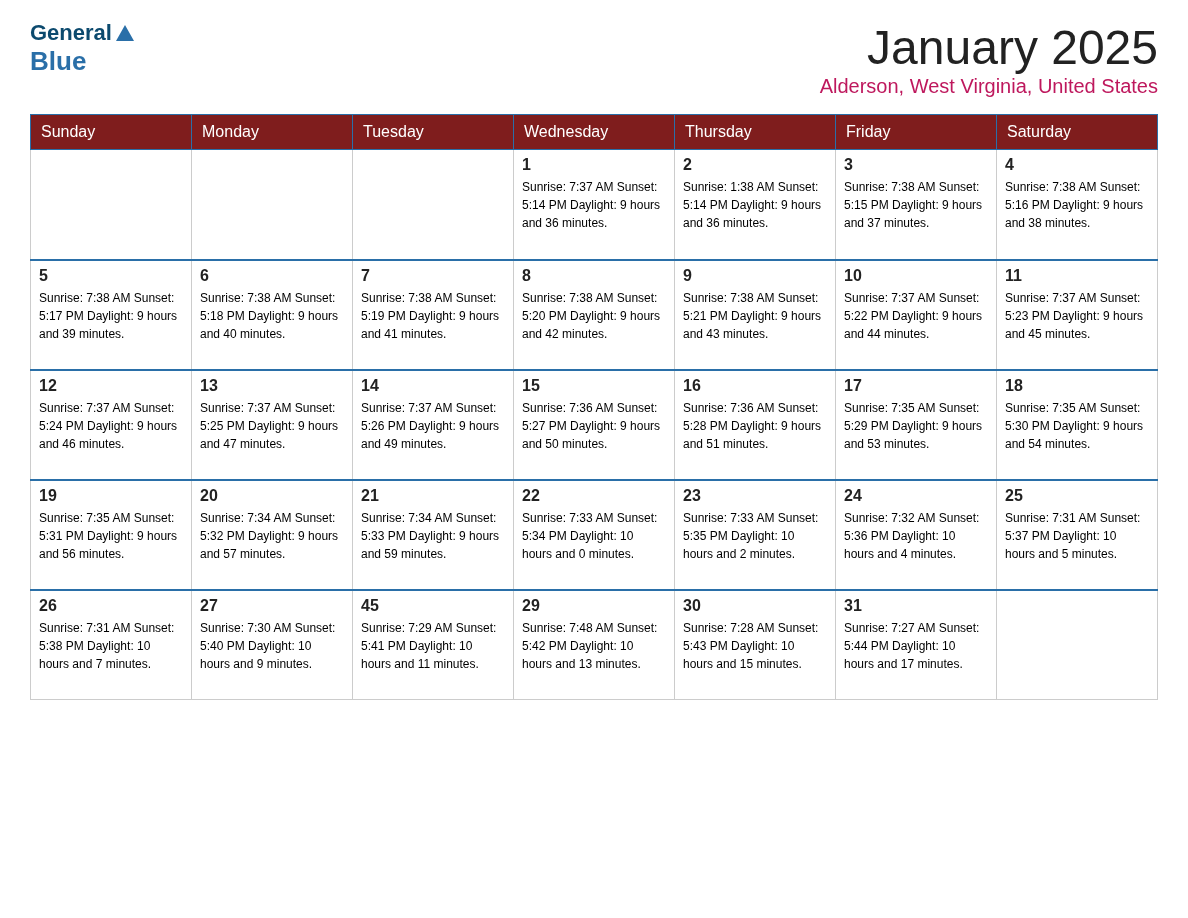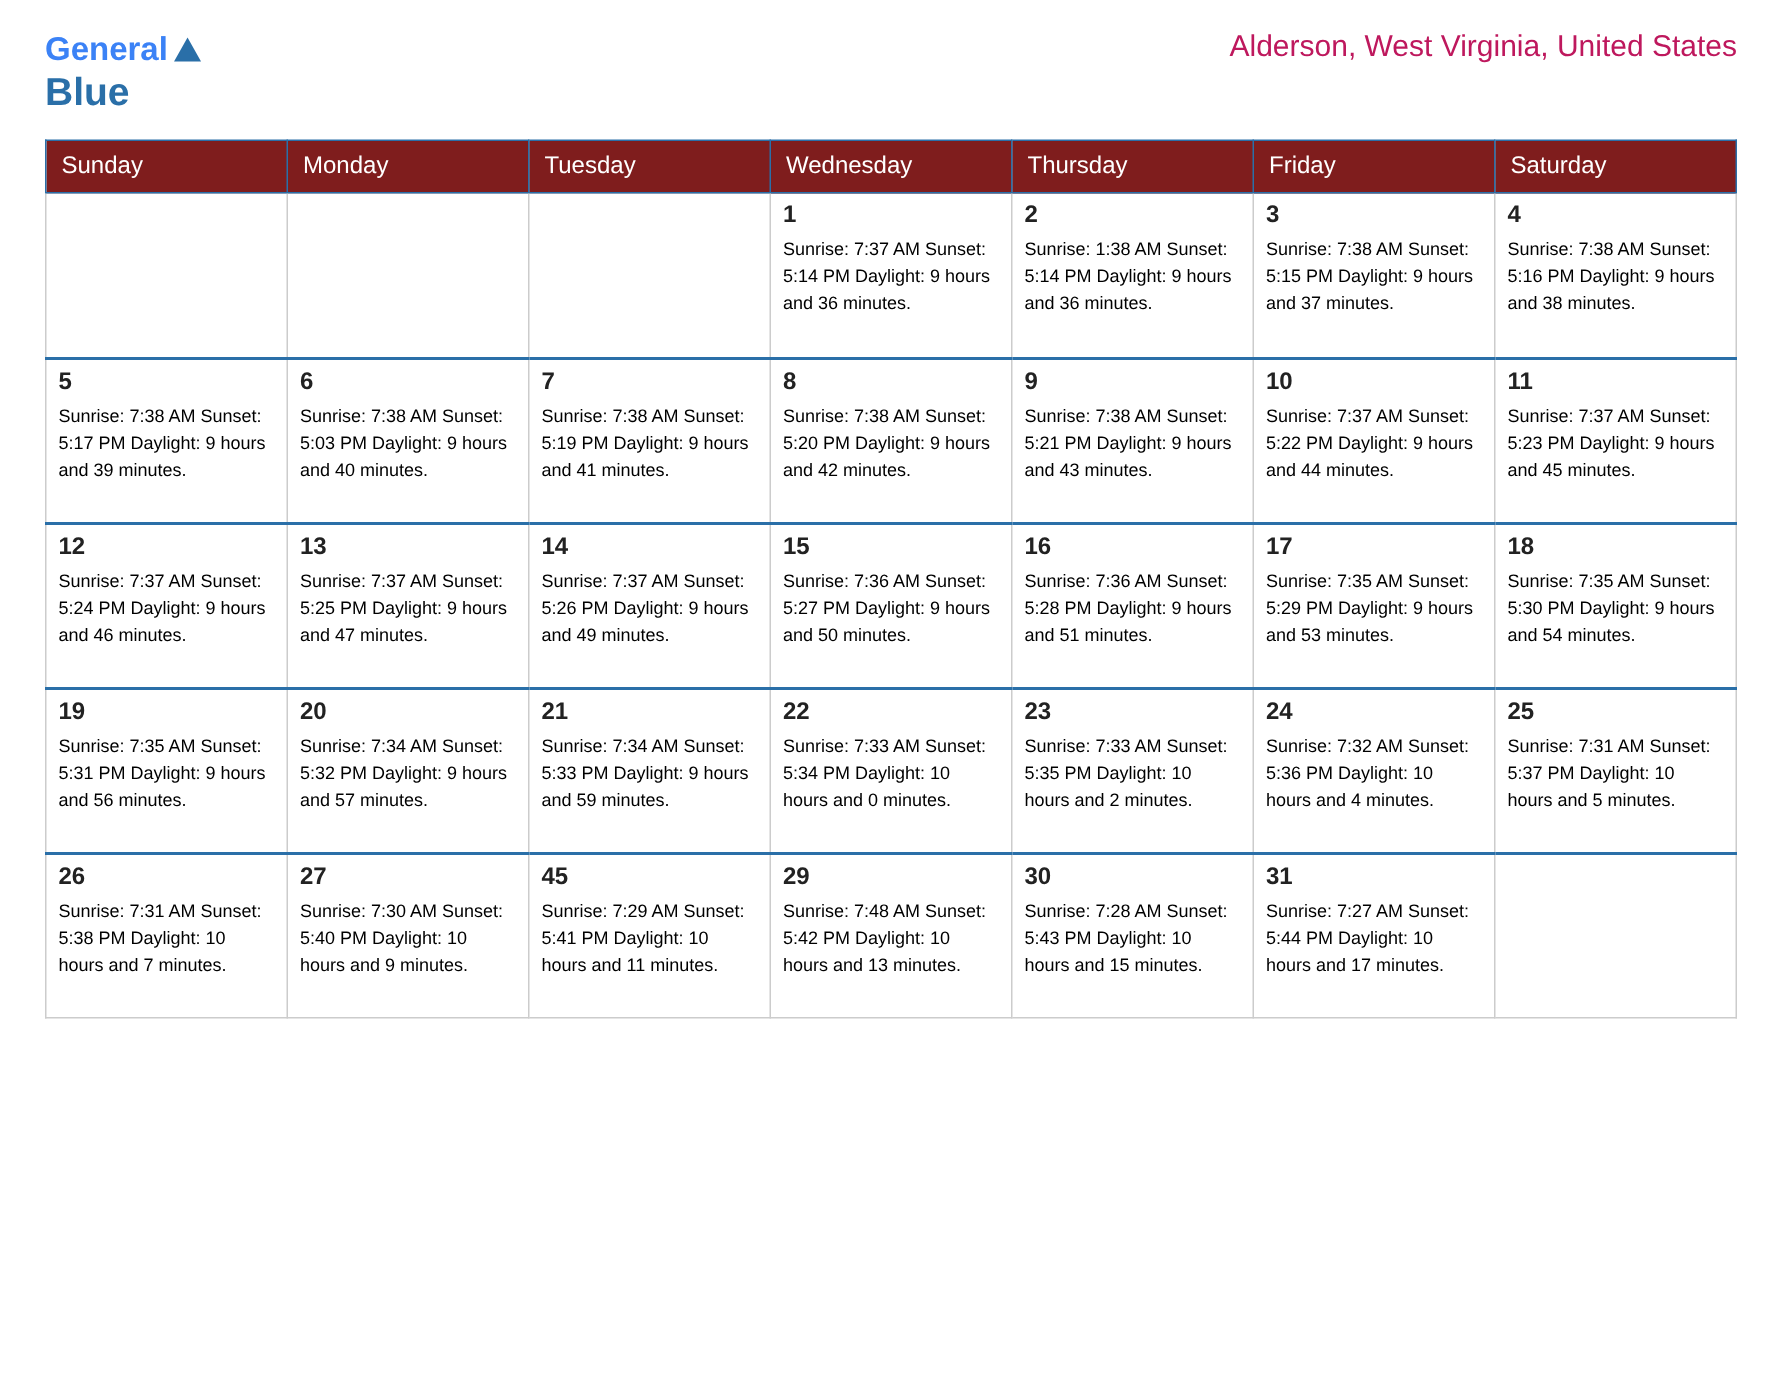--- a/index.html
+++ b/index.html
@@ -12,21 +12,21 @@
     }
     .header-area {
       display: flex;
       justify-content: space-between;
       align-items: flex-start;
       margin-bottom: 16px;
     }
     .logo-text-general {
       font-size: 22px;
       font-weight: bold;
-      color: #3b82f6;
+      color: #0c4a6e;
     }
     .logo-text-blue {
       font-size: 26px;
       font-weight: bold;
       color: #2a6fa8;
     }
     .logo-line2 {
       display: flex;
       align-items: center;
     }
@@ -104,20 +104,21 @@
         <svg width="22" height="20" viewBox="0 0 22 20">
           <polygon points="11,2 20,18 2,18" fill="#2a6fa8"></polygon>
         </svg>
       </span>
     </div>
     <div class="logo-line2">
       <span class="logo-text-blue">Blue</span>
     </div>
   </div>
   <div class="title-area">
+    <div class="calendar-title">January 2025</div>
     <div class="calendar-subtitle">Alderson, West Virginia, United States</div>
   </div>
 </div>
 
 <table class="calendar-table">
   <thead>
     <tr>
     <th>Sunday</th>
         <th>Monday</th>
         <th>Tuesday</th>
@@ -165,21 +166,21 @@
         <td>
           <div class="day-number">5</div>
           <div class="day-info">Sunrise: 7:38 AM
 Sunset: 5:17 PM
 Daylight: 9 hours
 and 39 minutes.</div>
         </td>
         <td>
           <div class="day-number">6</div>
           <div class="day-info">Sunrise: 7:38 AM
-Sunset: 5:03 PM
+Sunset: 5:18 PM
 Daylight: 9 hours
 and 40 minutes.</div>
         </td>
         <td>
           <div class="day-number">7</div>
           <div class="day-info">Sunrise: 7:38 AM
 Sunset: 5:19 PM
 Daylight: 9 hours
 and 41 minutes.</div>
         </td>

